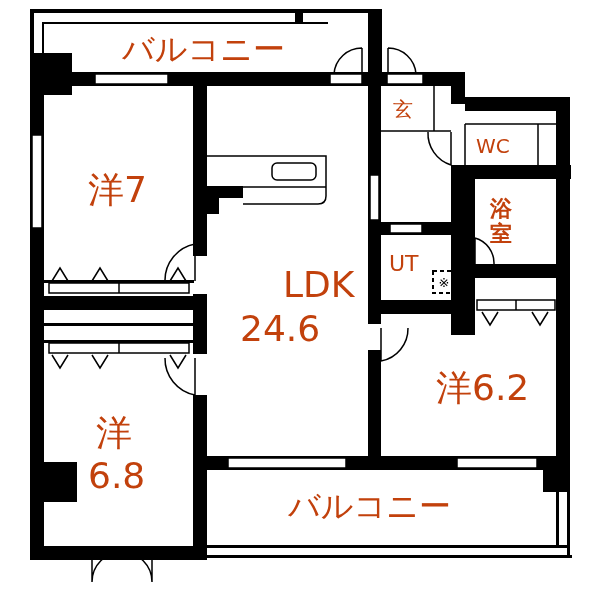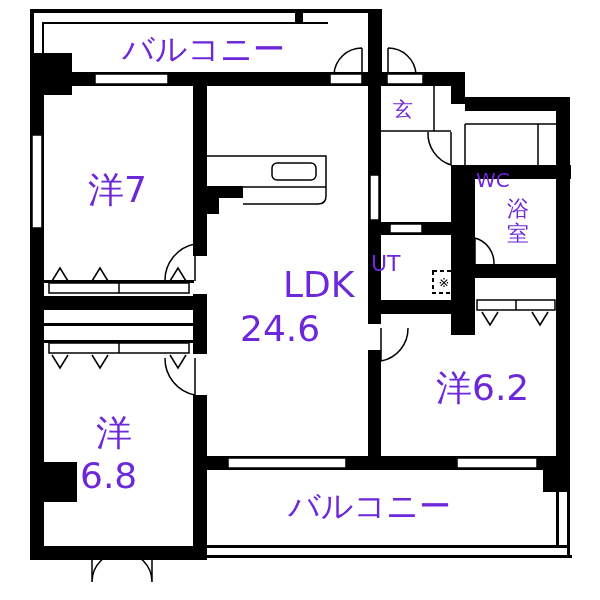--- a/index.html
+++ b/index.html
@@ -1,18 +1,18 @@
 <!DOCTYPE html>
 <html><head>
 <meta charset="utf-8">
 <style>
   html, body { margin: 0; padding: 0; background: #ffffff; }
   body { width: 600px; height: 600px; position: relative; overflow: hidden; font-family: "DejaVu Sans", sans-serif; }
   #plan { position: absolute; left: 0; top: 0; width: 600px; height: 600px; }
-  .lbl { position: absolute; color: #6d28d9; white-space: nowrap; text-align: center; line-height: 1; }
+  .lbl { position: absolute; color: #c2410c; white-space: nowrap; text-align: center; line-height: 1; }
   .big { font-size: 36px; }
   .mid { font-size: 32px; }
   .sm  { font-size: 22px; }
   .xs  { font-size: 20px; }
   .v   { width: 26px; white-space: normal; line-height: 1.15; }
 </style>
 </head>
 <body>
 
 <svg id="plan" viewBox="0 0 600 600" xmlns="http://www.w3.org/2000/svg">
@@ -125,20 +125,20 @@
   </g>
 
   <rect x="433" y="271" width="22" height="22" fill="none" stroke="#000" stroke-width="2" stroke-dasharray="4,3"></rect>
   <text x="444" y="287" font-size="13" text-anchor="middle" fill="#000" font-family="DejaVu Sans, sans-serif">※</text>
 </svg>
 
 <div class="lbl mid" style="left:122px; top:33px;">バルコニー</div>
 <div class="lbl mid" style="left:288px; top:490px;">バルコニー</div>
 <div class="lbl big" style="left:88px; top:172px;">洋7</div>
 <div class="lbl big" style="left:96px; top:415px;">洋</div>
-<div class="lbl big" style="left:80px; top:458px;">6.8</div>
+<div class="lbl big" style="left:88px; top:458px;">6.8</div>
 <div class="lbl big" style="left:436px; top:370px;">洋6.2</div>
 <div class="lbl big" style="left:249px; top:267px;margin-left:34px;">LDK</div>
 <div class="lbl big" style="left:240px; top:311px;">24.6</div>
 <div class="lbl xs" style="left:393px; top:99px;">玄</div>
-<div class="lbl xs" style="left:476px; top:136px;margin-top:34px;">WC</div>
-<div class="lbl sm v" style="left:505px; top:196px;">浴室</div>
-<div class="lbl sm" style="left:371px; top:253px;">UT</div>
+<div class="lbl xs" style="left:476px; top:136px;">WC</div>
+<div class="lbl sm v" style="left:488px; top:196px;font-weight:bold;">浴室</div>
+<div class="lbl sm" style="left:389px; top:253px;">UT</div>
 
 </body></html>

